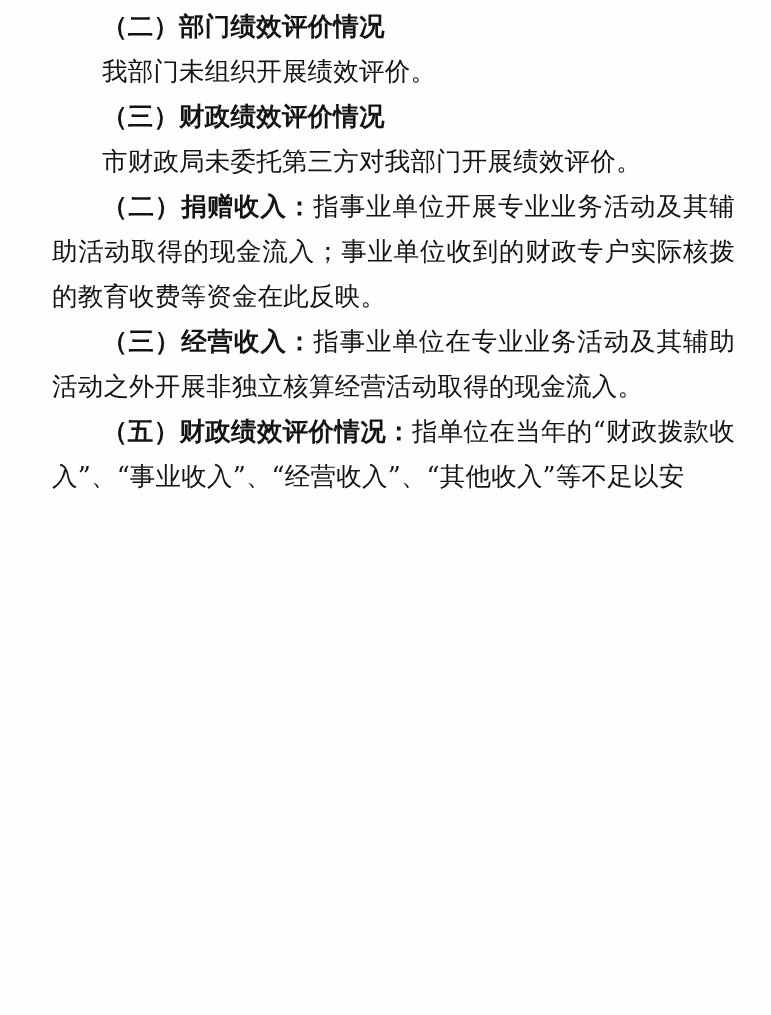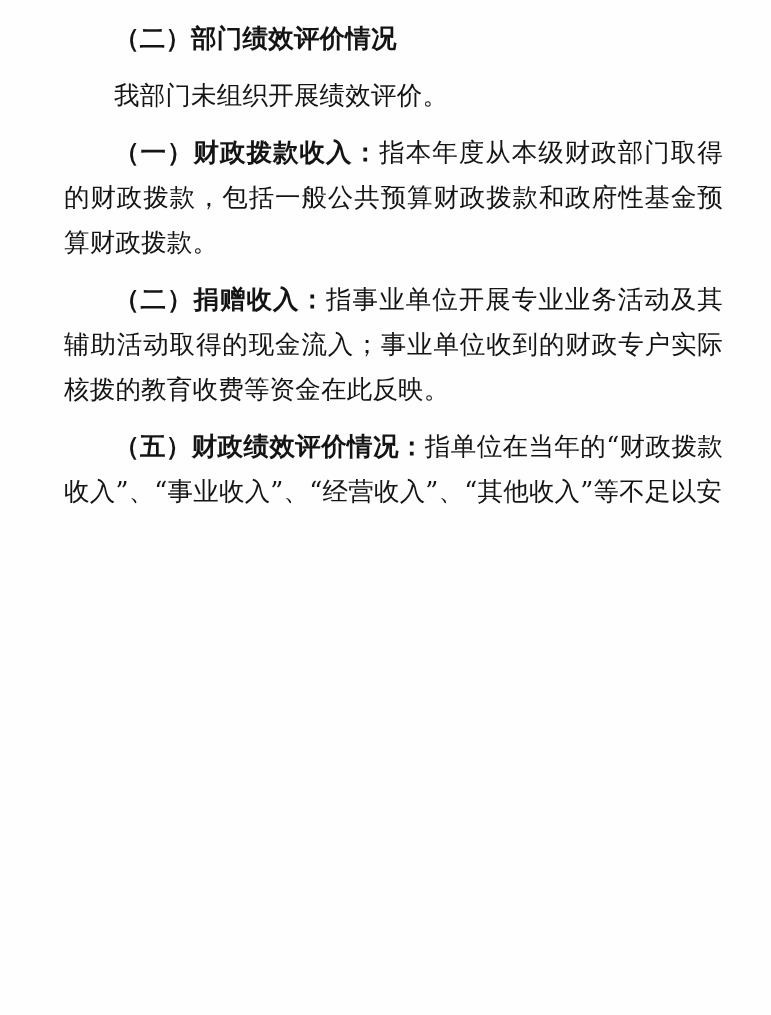--- a/index.html
+++ b/index.html
@@ -19,21 +19,21 @@
     width: 771px;
     height: 1015px;
     box-sizing: border-box;
     padding: 4px 36px 0 52px;
     background: #fefefe;
   }
   .doc-body {
     display: block;
   }
   p {
-    margin: 12px;
+    margin: 0;
     padding: 0;
   }
   .para {
     font-size: 25.5px;
     line-height: 45px;
     text-align: justify;
     text-justify: inter-ideograph;
     letter-spacing: 0.2px;
     margin-bottom: 0px;
     color: #141414;
@@ -60,31 +60,33 @@
 </head>
 <body>
 
 <div class="page">
   <div class="doc-body">
 
     <p class="para strong indent">（二）部门绩效评价情况</p>
 
     <p class="para indent">我部门未组织开展绩效评价。</p>
 
+    <p class="para strong indent">（三）财政绩效评价情况</p>
+
+    <p class="para indent">市财政局未委托第三方对我部门开展绩效评价。</p>
 
 
-
-    <p class="para indent">
-      <span class="lead">（一）财政拨款收入：</span><span>指本年度从本级财政部门取得的财政拨款，包括一般公共预算财政拨款和政府性基金预算财政拨款。</span>
-    </p>
 
     <p class="para indent">
       <span class="lead">（二）捐赠收入：</span><span>指事业单位开展专业业务活动及其辅助活动取得的现金流入；事业单位收到的财政专户实际核拨的教育收费等资金在此反映。</span>
     </p>
 
+    <p class="para indent">
+      <span class="lead">（三）经营收入：</span><span>指事业单位在专业业务活动及其辅助活动之外开展非独立核算经营活动取得的现金流入。</span>
+    </p>
 
 
     <p class="para indent">
       <span class="lead">（五）财政绩效评价情况：</span><span>指单位在当年的“财政拨款收入”、“事业收入”、“经营收入”、“其他收入”等不足以安</span>
     </p>
 
   </div>
 </div>
 
 </body></html>

